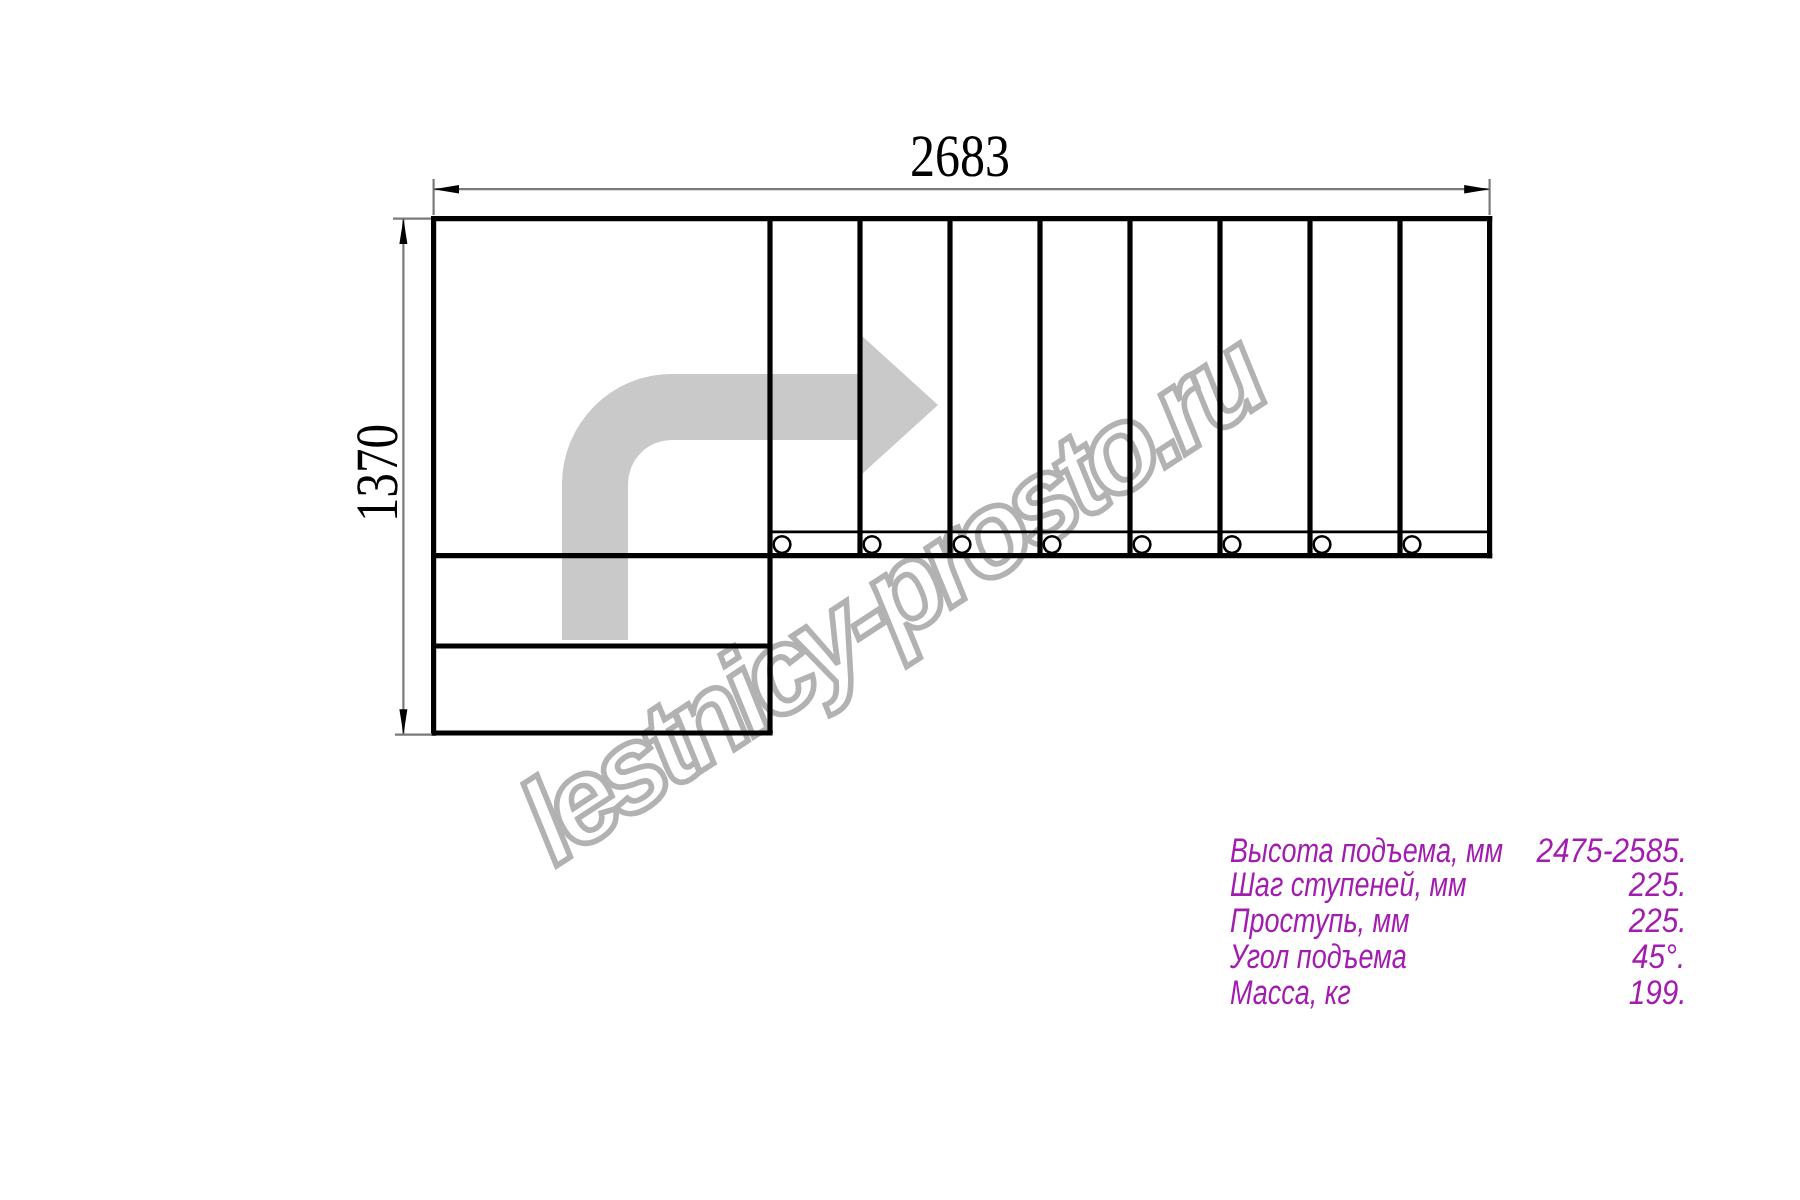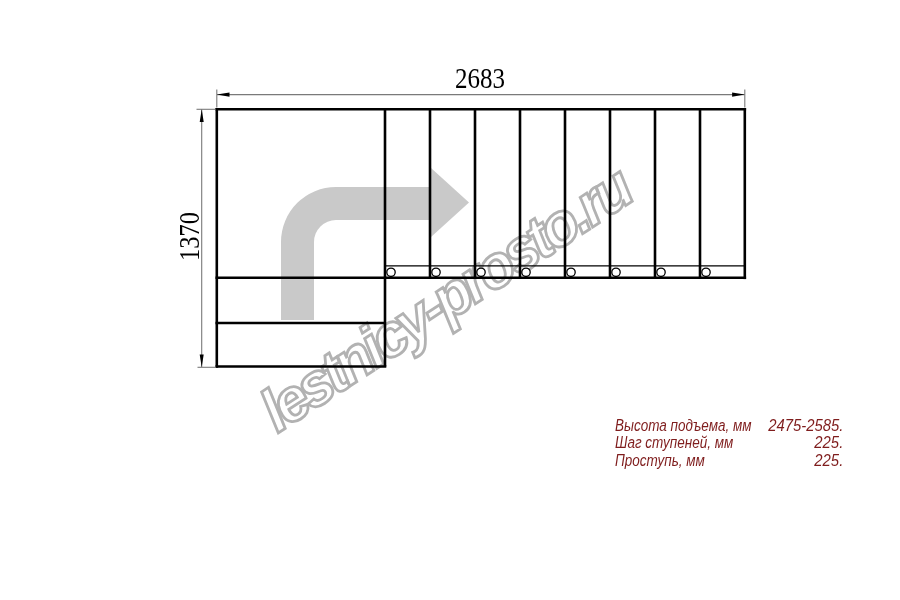--- a/index.html
+++ b/index.html
@@ -1,18 +1,18 @@
 <!DOCTYPE html>
 <html><head>
 <meta charset="utf-8">
 <style>
   html,body{margin:0;padding:0;background:#ffffff;width:900px;height:600px;overflow:hidden;}
   #stage{position:relative;width:900px;height:600px;font-family:"Liberation Sans",sans-serif;}
   svg{position:absolute;left:0;top:0;}
-  #spec{position:absolute;left:614.5px;top:416.6px;width:228.5px;font-style:italic;font-size:17.1px;line-height:17.8px;color:#7f1d1d;}
+  #spec{position:absolute;left:614.5px;top:416.6px;width:228.5px;font-style:italic;font-size:17.1px;line-height:17.8px;color:#a21caf;}
   #spec .row{position:relative;white-space:nowrap;height:17.8px;}
   #spec .lab{display:inline-block;transform:scaleX(0.79);transform-origin:0 50%;}
   #spec .val{position:absolute;right:0;top:0;transform:scaleX(0.87);transform-origin:100% 50%;}
 </style>
 </head>
 <body>
 <div id="stage">
 <svg width="900" height="600" viewBox="0 0 900 600">
 
   <g transform="translate(277.5,433.5) rotate(-33.2)">
@@ -94,15 +94,17 @@
 
 <div id="spec">
 
   <div class="row"><span class="lab">Высота подъема, мм</span><span class="val">2475-2585.</span></div>
 
 
   <div class="row"><span class="lab">Шаг ступеней, мм</span><span class="val">225.</span></div>
 
   <div class="row"><span class="lab">Проступь, мм</span><span class="val">225.</span></div>
 
+  <div class="row"><span class="lab">Угол подъема</span><span class="val">45°.</span></div>
 
+  <div class="row"><span class="lab">Масса, кг</span><span class="val">199.</span></div>
 </div>
 </div>
 
 </body></html>

